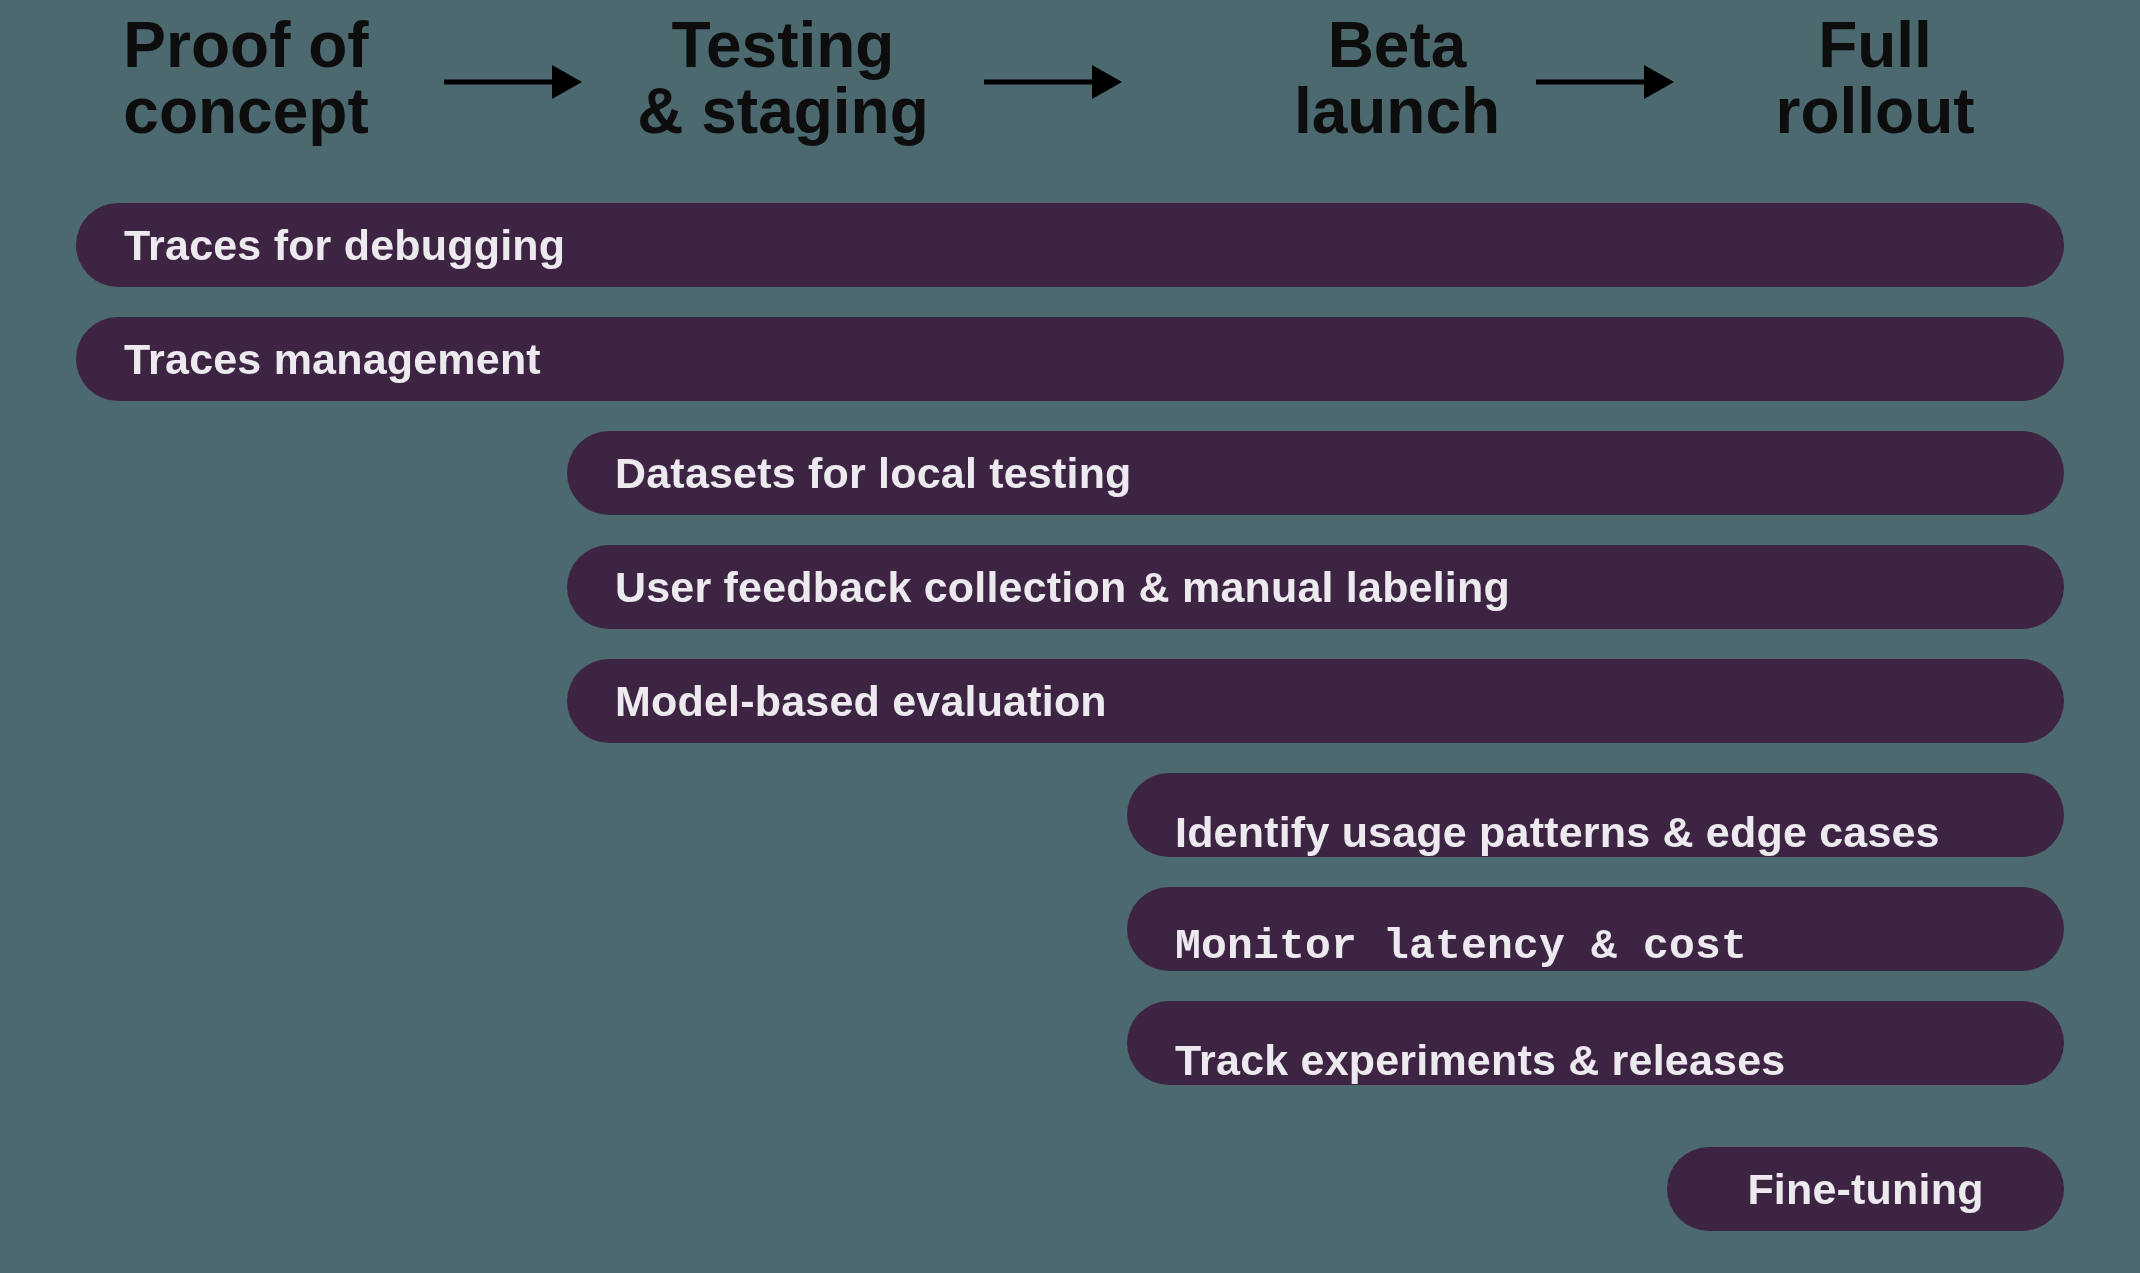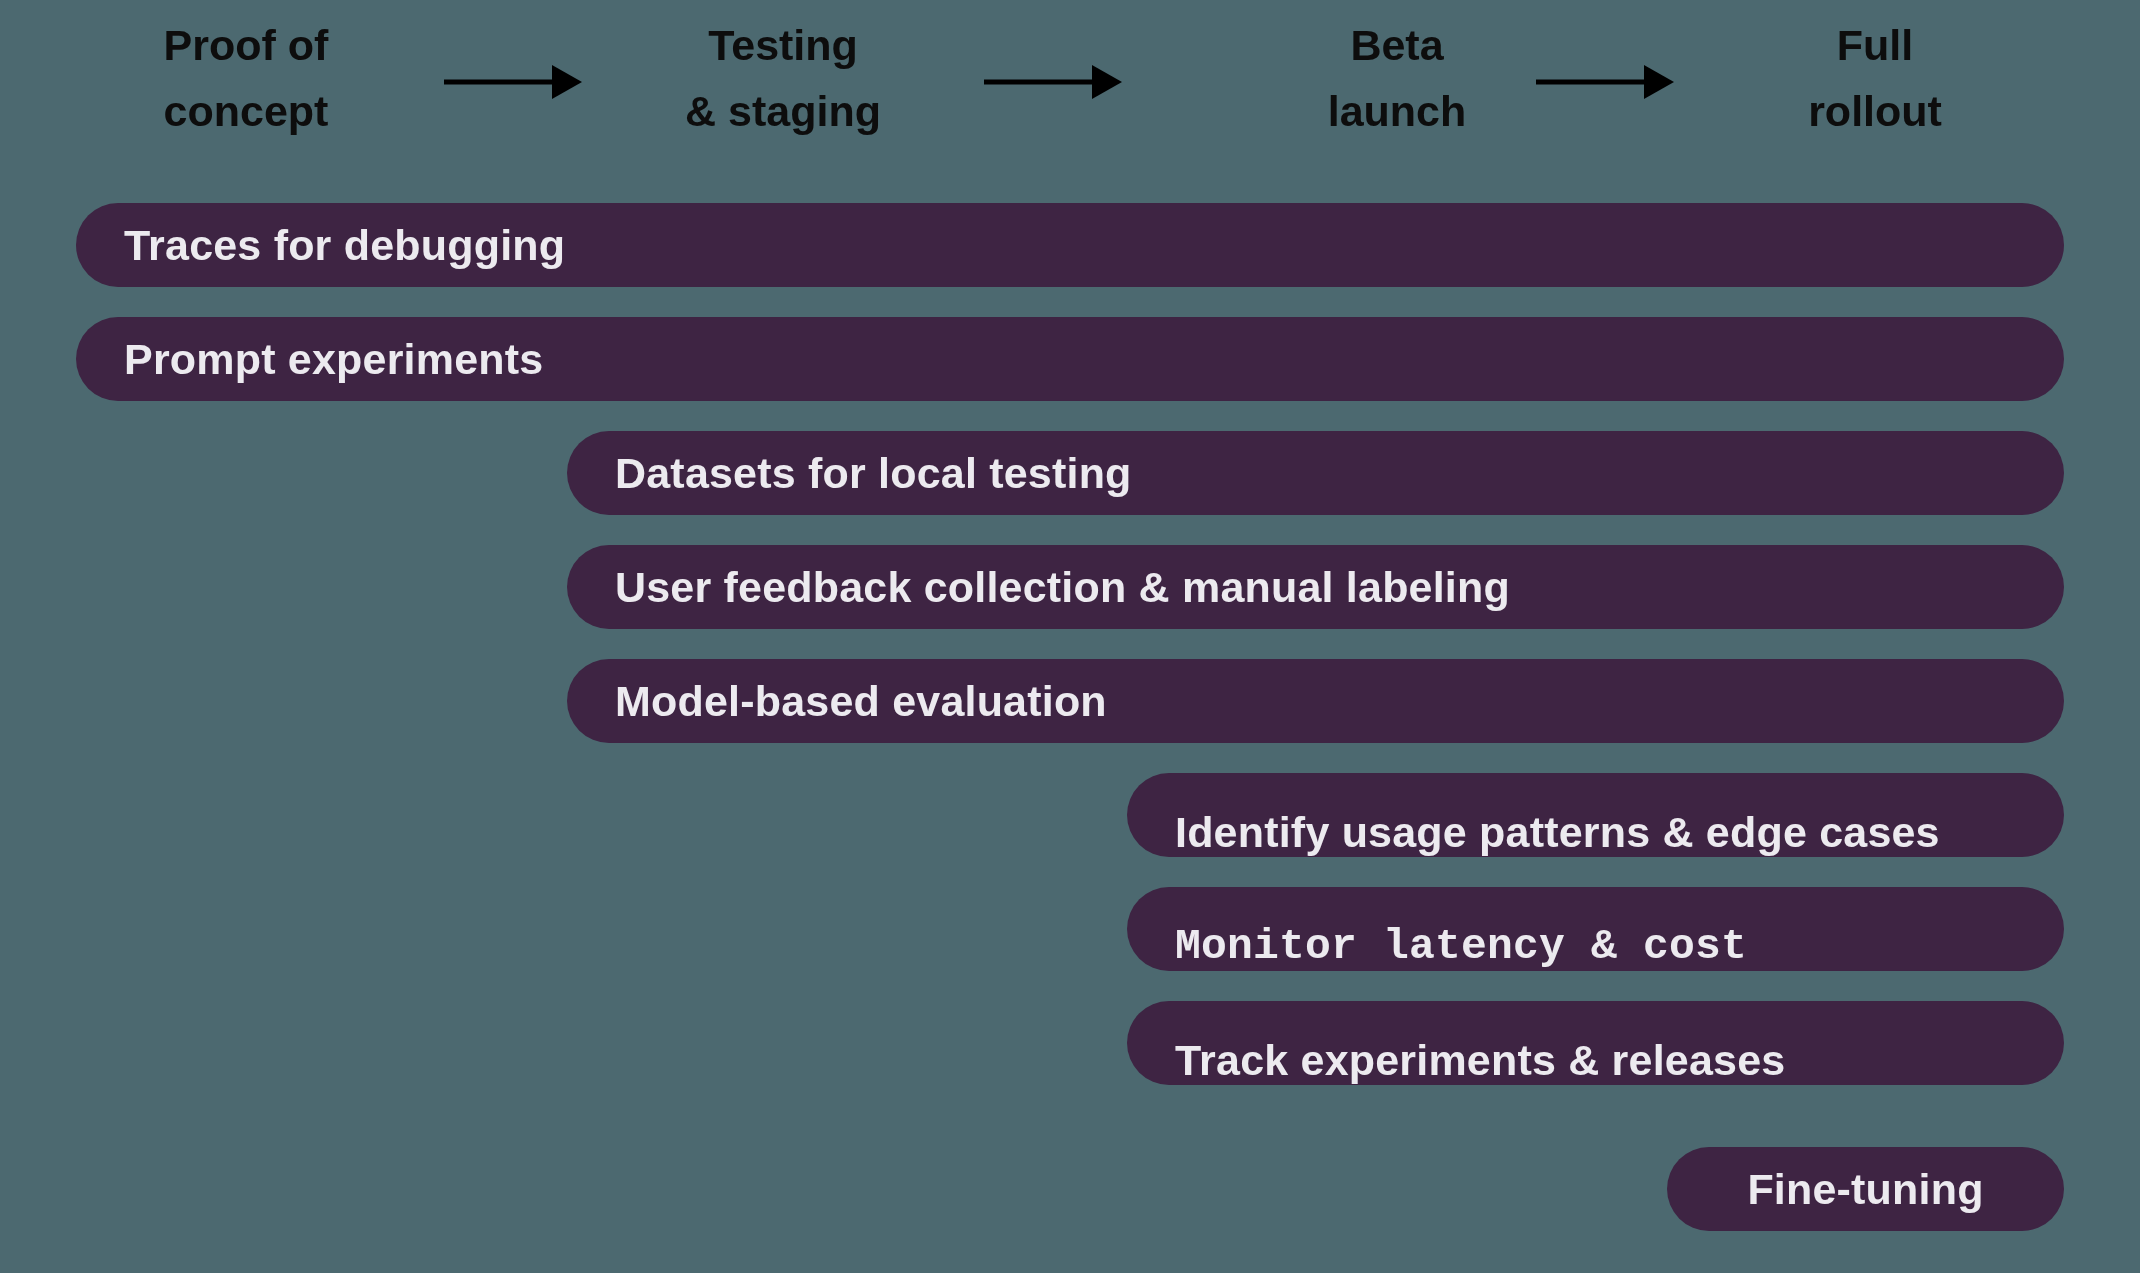--- a/index.html
+++ b/index.html
@@ -11,21 +11,21 @@
     font-family: "Liberation Sans", sans-serif;
     overflow: hidden;
   }
 
   
   .phase {
     position: absolute;
     top: 12px;
     width: 440px;
     text-align: center;
-    font-size: 43px;
+    font-size: 64px;
     font-weight: 700;
     line-height: 66px;
     color: #0D0D0D;
     white-space: pre-line;
   }
   .phase.p0 { left: 26px; }
   .phase.p1 { left: 563px; }
   .phase.p2 { left: 1177px; }
   .phase.p3 { left: 1655px; }
 
@@ -103,21 +103,21 @@
   </svg>
 
   <div class="phase p3">Full
 rollout</div>
 
   <div class="bar r0 c0">
     <span>Traces for debugging</span>
   </div>
 
   <div class="bar r1 c0">
-    <span>Prompt experiments</span>
+    <span>Traces management</span>
   </div>
 
   <div class="bar r2 c1">
     <span>Datasets for local testing</span>
   </div>
 
   <div class="bar r4 c1">
     <span>Model-based evaluation</span>
   </div>
 

